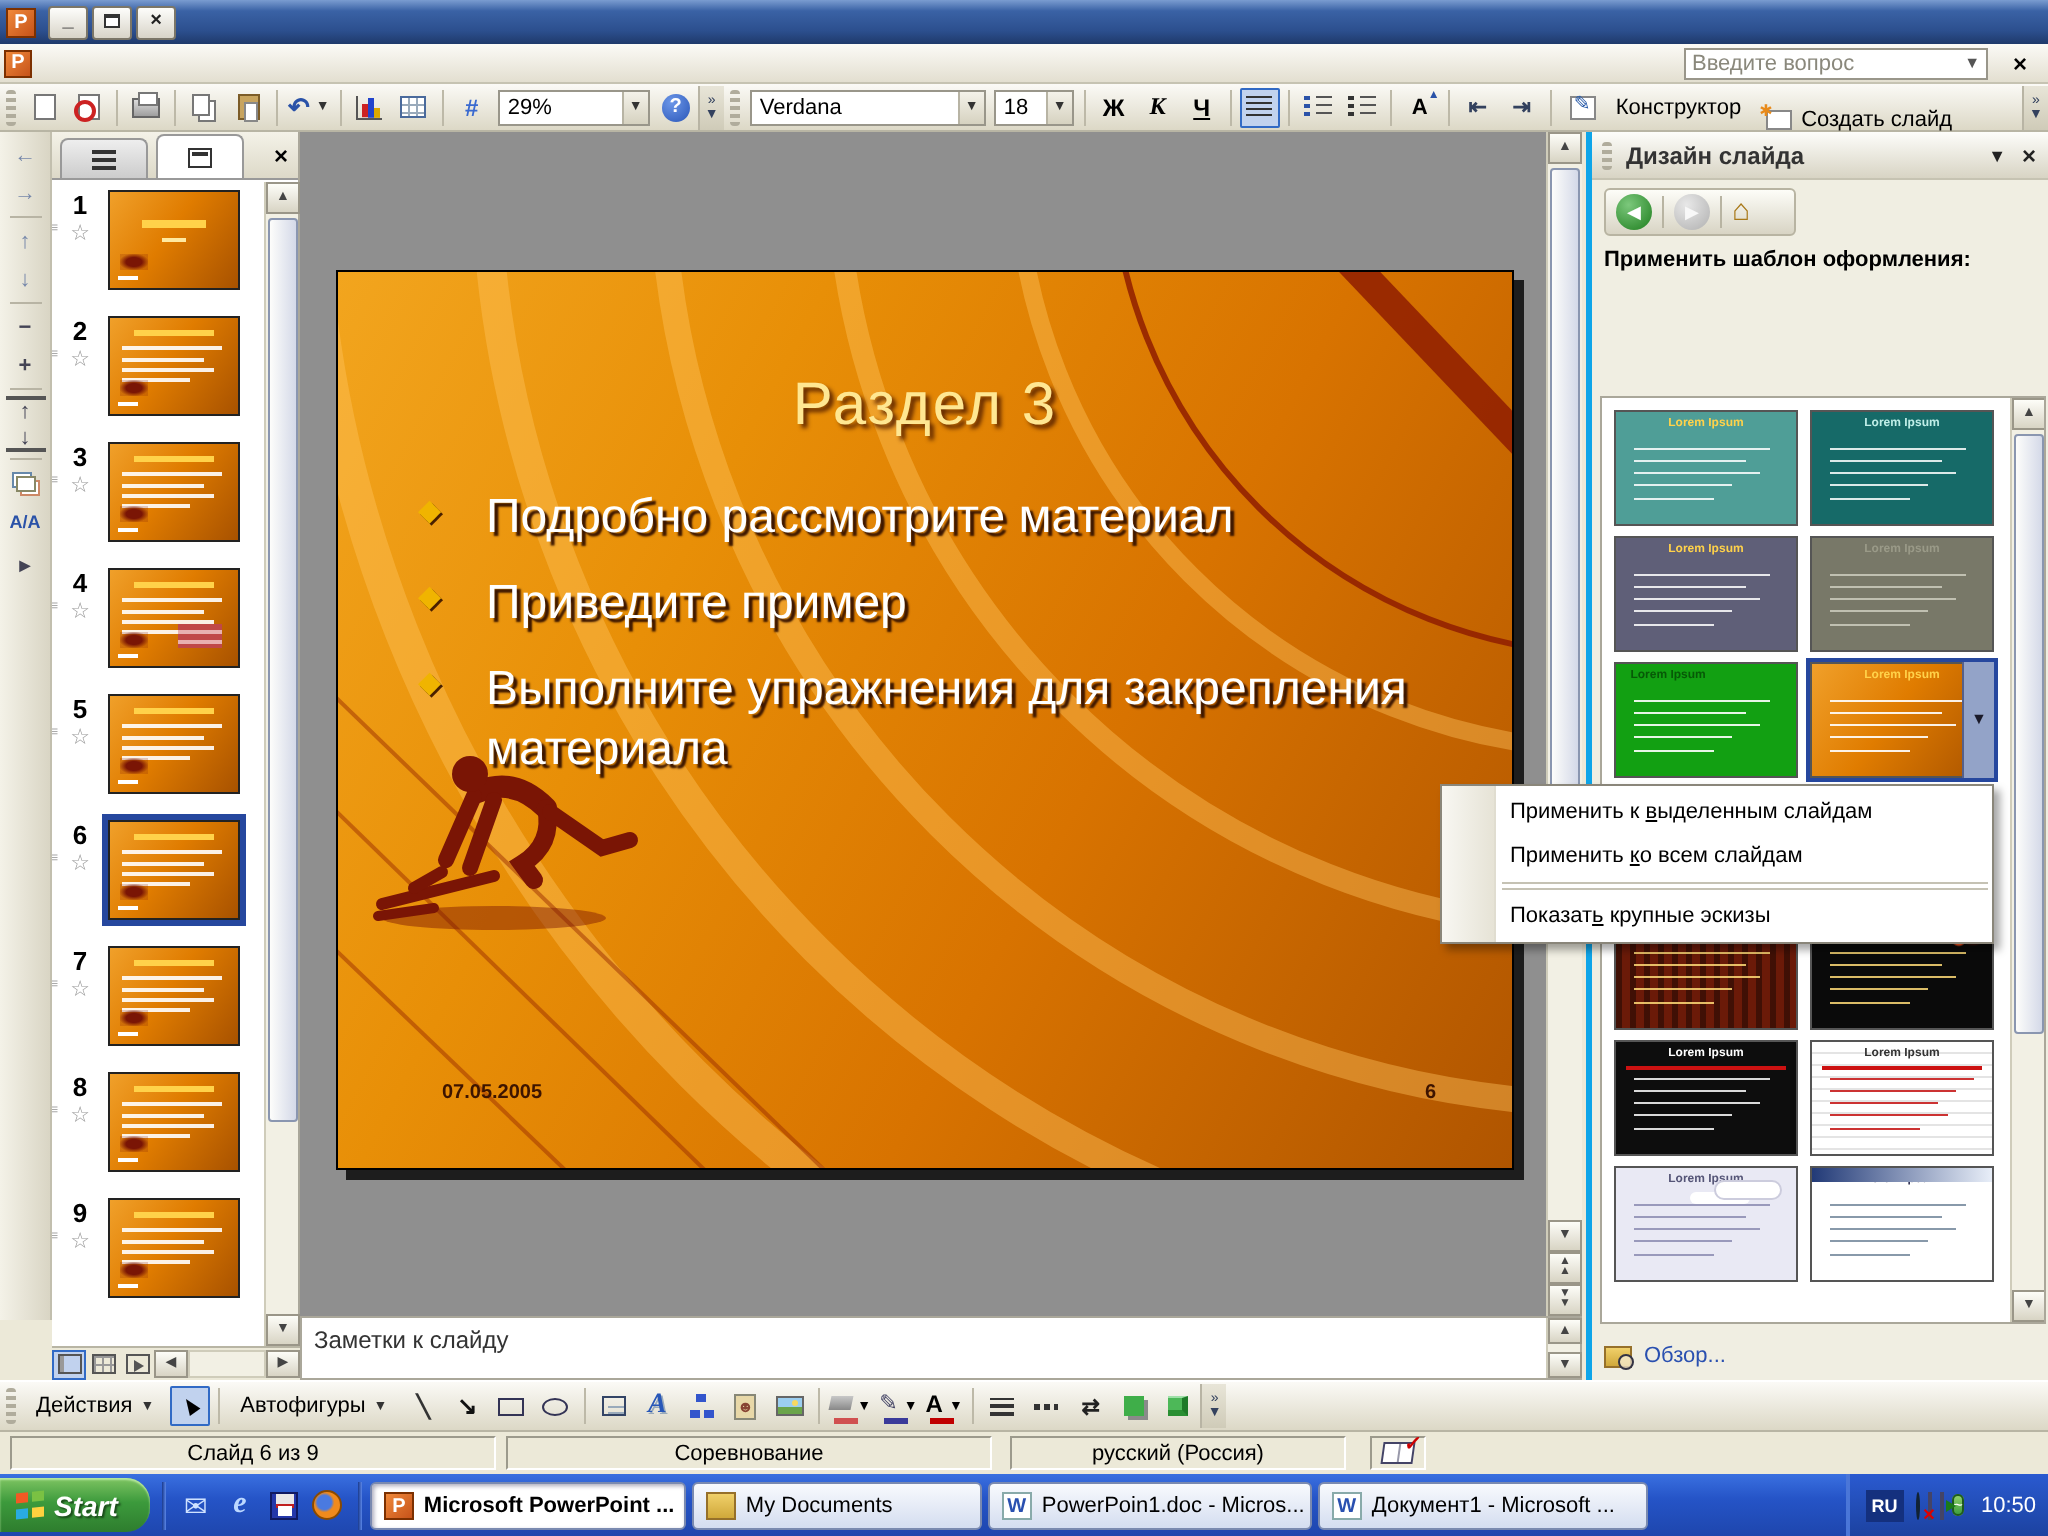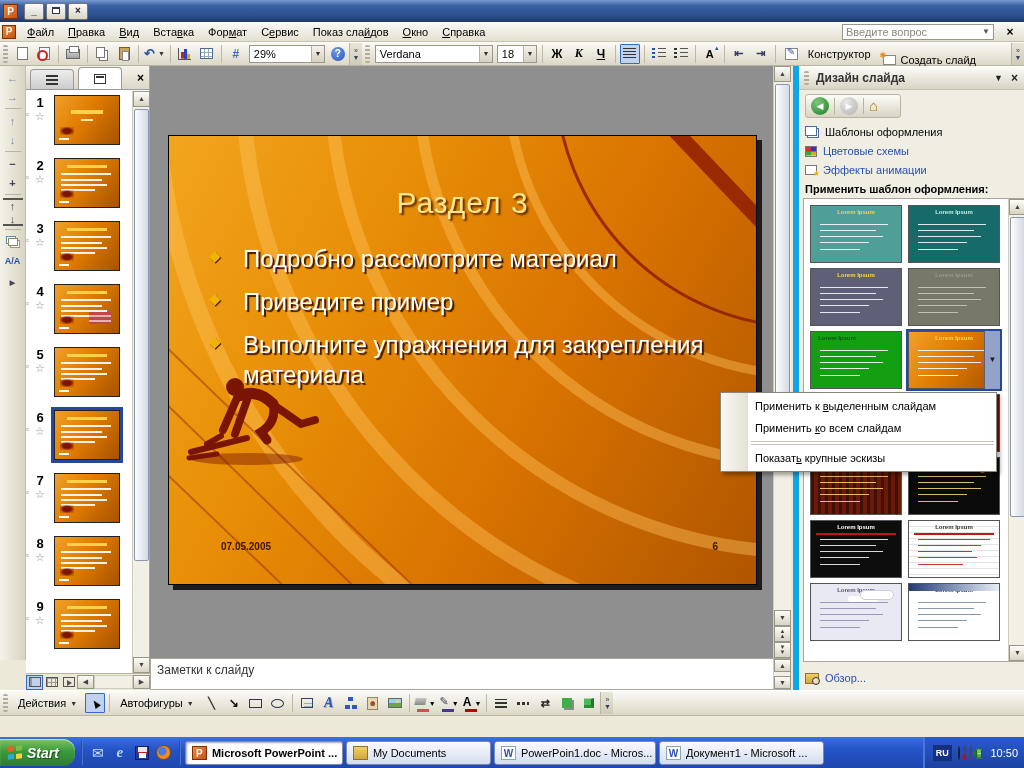--- a/index.html
+++ b/index.html
@@ -125,21 +125,21 @@
 
   
   #vscroll { position:absolute; left:773px; top:66px; width:18px; height:592px; background:#f2f0e4; border-left:1px solid #cfccba; }
   #vscroll .dbl { font-size:6px; line-height:5px; padding-top:2px; height:16px; }
 
   
   #notes { position:absolute; left:150px; top:658px; width:641px; height:32px; background:#fff; border:1px solid #aaa79a; padding:4px 6px; color:#333; font-size:12px; }
   #notes-scroll { position:absolute; right:0; top:0; width:17px; height:100%; background:#f2f0e4; border-left:1px solid #cfccba; }
 
   
-  #taskpane { position:absolute; left:793px; top:66px; width:231px; height:624px; background:#f0eee2; border-left:6px solid #0ea5e9; }
+  #taskpane { position:absolute; left:793px; top:66px; width:231px; height:624px; background:#f0eee2; border-left:3px solid #0ea5e9; }
   #tp-header { height:24px; display:flex; align-items:center; background:linear-gradient(#fdfdfa,#d8d4c4); border-bottom:1px solid #c6c3b2; padding:0 6px 0 2px; }
   #tp-header .tp-title { font-weight:bold; font-size:12px; color:#333; flex:1; margin-left:4px; }
   #tp-header .hbtn { font-size:9px; margin-left:8px; color:#222; }
   #tp-nav { margin:4px 6px; height:24px; background:linear-gradient(#fdfdf8,#d8d4c4); border:1px solid #b8b4a2; border-radius:3px; display:flex; align-items:center; padding:0 5px; width:96px; }
   .nav-circle { width:18px; height:18px; border-radius:50%; text-align:center; line-height:18px; color:#fff; font-size:9px; }
   .nav-back { background:radial-gradient(circle at 35% 30%, #7cc87c, #1e7e1e); }
   .nav-fwd { background:radial-gradient(circle at 35% 30%, #e8e8e8, #b0b0b0); color:#f8f8f8; }
   .nav-sep { width:1px; height:16px; background:#b8b4a2; margin:0 5px; }
   .nav-home { font-size:15px; color:#a87818; font-weight:bold; line-height:18px; }
   #tp-links { margin:8px 4px 2px 6px; }
@@ -245,31 +245,20 @@
 
   <div id="titlebar">
     <span class="app-ico">P</span>
     <span class="winbtn">_</span>
     <span class="winbtn"><span class="rest"></span></span>
     <span class="winbtn">×</span>
   </div>
 
   <div id="menubar">
     <span class="app-ico" style="width:14px;height:14px;line-height:12px;">P</span>
-    <span id="menu-items" style="display:flex;">
-        <span class="menu-item"><u>Ф</u>айл</span>
-        <span class="menu-item"><u>П</u>равка</span>
-        <span class="menu-item"><u>В</u>ид</span>
-        <span class="menu-item">Вста<u>в</u>ка</span>
-        <span class="menu-item">Фор<u>м</u>ат</span>
-        <span class="menu-item">С<u>е</u>рвис</span>
-        <span class="menu-item">Показ сла<u>й</u>дов</span>
-        <span class="menu-item"><u>О</u>кно</span>
-        <span class="menu-item"><u>С</u>правка</span>
-      </span>
     <span id="question-box">
       <span>Введите вопрос</span>
       <span class="qarrow">▼</span>
     </span>
     <span id="menubar-close">×</span>
   </div>
 
   <div id="toolbar-row">
     <span class="grip"></span>
     <span id="std-icons" style="display:flex;align-items:center;">
@@ -628,34 +617,20 @@
       <span class="hbtn">▼</span>
       <span class="hbtn" style="font-size:12px;font-weight:bold;">×</span>
     </div>
     <div id="tp-nav">
       <span class="nav-circle nav-back">◀</span>
       <span class="nav-sep"></span>
       <span class="nav-circle nav-fwd">▶</span>
       <span class="nav-sep"></span>
       <span class="nav-home">⌂</span>
     </div>
-    <div id="tp-links">
-        <div class="tp-link">
-          <span class="ico-tpl"></span>
-          <span class="lbl current" style="font-weight: normal;">Шаблоны оформления</span>
-        </div>
-        <div class="tp-link">
-          <span class="ico-colors"></span>
-          <span class="lbl link">Цветовые схемы</span>
-        </div>
-        <div class="tp-link">
-          <span class="ico-anim"></span>
-          <span class="lbl link">Эффекты анимации</span>
-        </div>
-      </div>
     <div id="tp-apply">Применить шаблон оформления:</div>
     <div id="tpl-list">
       <div id="tpl-grid">
           <div class="tpl-item">
             <div class="tpl-mini" style="background: rgb(79, 158, 151);">
               <div class="tpl-title" style="color: rgb(255, 210, 74);">Lorem Ipsum</div>
               <div class="tpl-line" style="width: 76%; top: 32%; background: rgba(255, 255, 255, 0.85);"></div>
               <div class="tpl-line" style="width: 62%; top: 43%; background: rgba(255, 255, 255, 0.85);"></div>
               <div class="tpl-line" style="width: 70%; top: 54%; background: rgba(255, 255, 255, 0.85);"></div>
               <div class="tpl-line" style="width: 54%; top: 65%; background: rgba(255, 255, 255, 0.85);"></div>
@@ -895,20 +870,28 @@
         <span class="tb-btn">
           <span class="d-3d"></span>
         </span>
         <span class="chev">
           <span>»</span>
           <span>▼</span>
         </span>
       </span>
   </div>
 
+  <div id="statusbar">
+    <span class="st-field" style="width:243px;">Слайд 6 из 9</span>
+    <span class="st-field" style="width:243px;">Соревнование</span>
+    <span class="st-field" style="width:168px;margin-left:9px;">русский (Россия)</span>
+    <span class="st-field" style="width:28px;margin-left:12px;">
+        <span class="st-book"></span>
+      </span>
+  </div>
 
   <div id="taskbar">
     <div id="startbtn">
       <span class="winflag"></span>
       <span>Start</span>
     </div>
     <span class="tb-div"></span>
     <div id="quicklaunch">
         <span class="ql">
           <span class="q-mail">✉</span>

